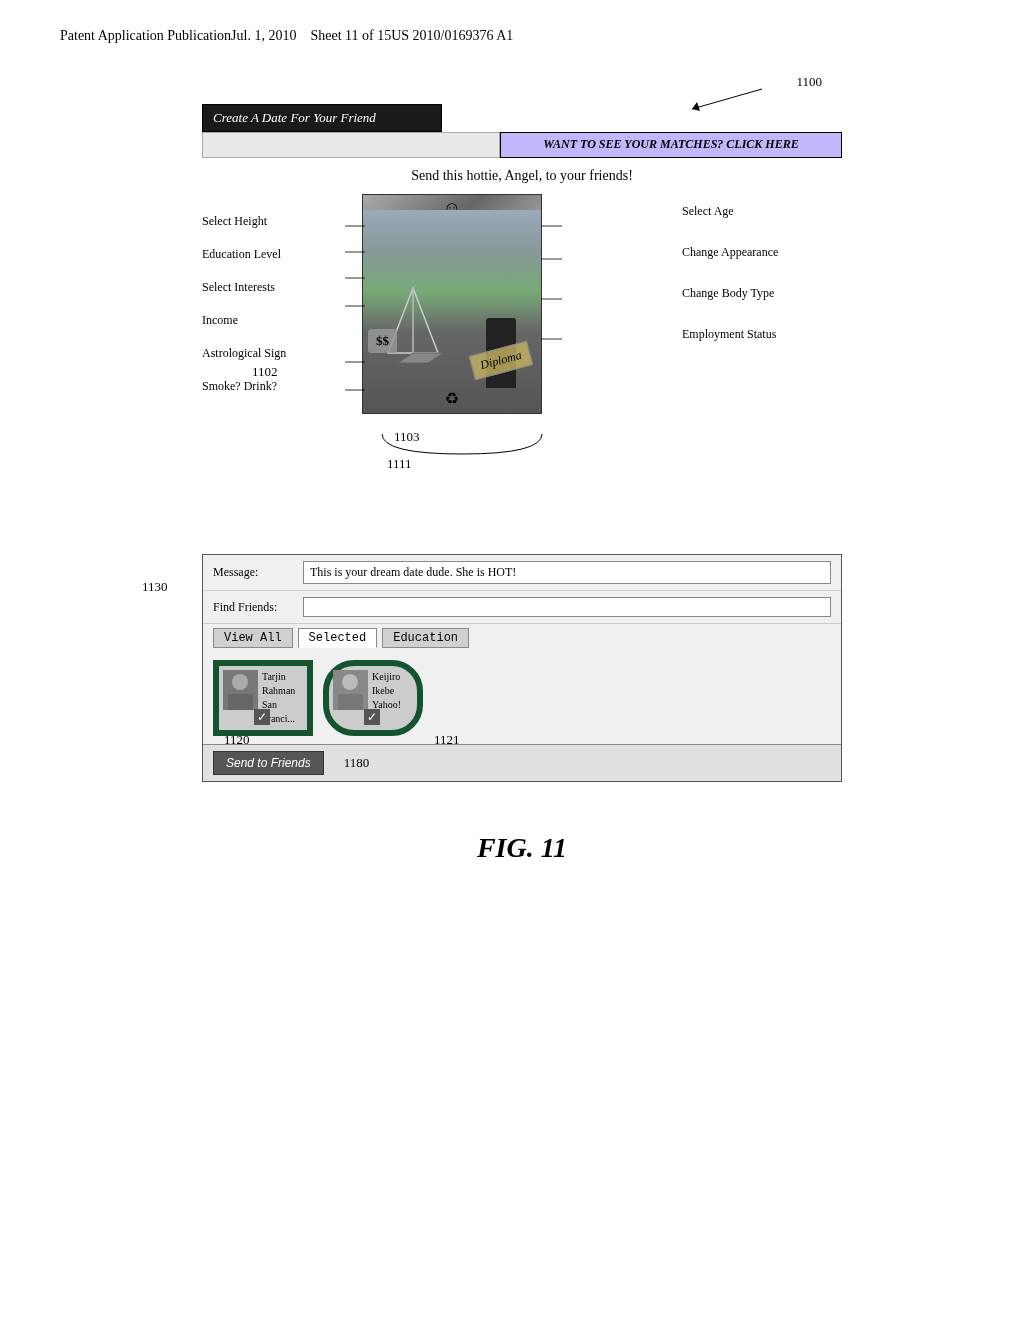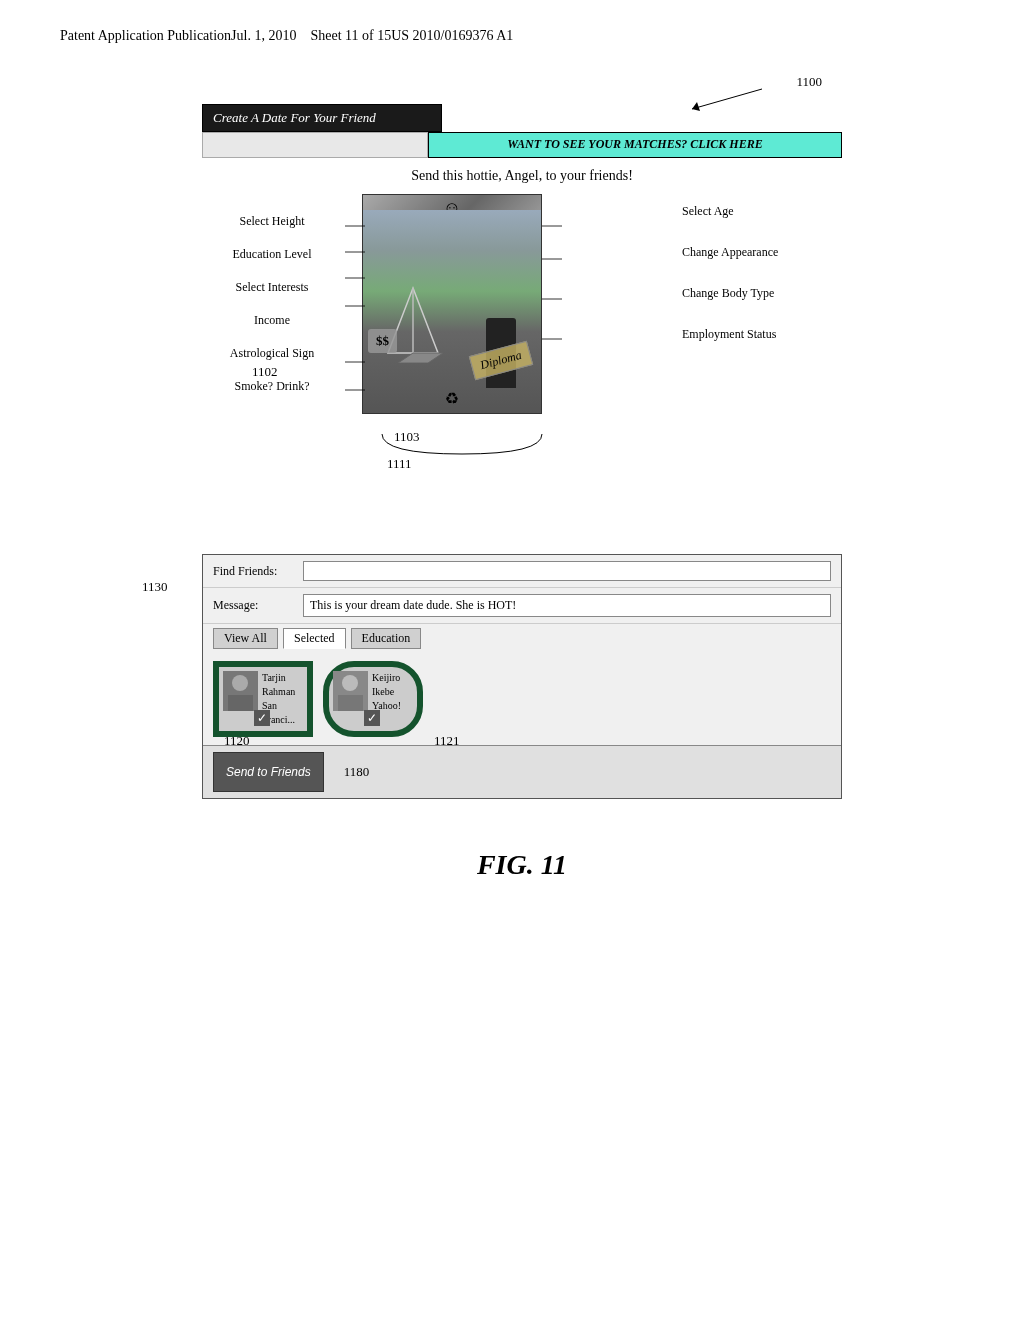--- a/index.html
+++ b/index.html
@@ -110,21 +110,21 @@
       position: absolute;
       left: 0;
       top: 20px;
       display: flex;
       flex-direction: column;
       gap: 18px;
     }
 
     .left-label {
       font-size: 12px;
-      text-align: center;
+      text-align: left;
       width: 140px;
     }
 
     
     .right-labels {
       position: absolute;
       right: 0;
       top: 20px;
       display: flex;
       flex-direction: column;
@@ -171,20 +171,21 @@
       padding: 4px 10px;
       gap: 5px;
     }
 
     .tab-btn {
       border: 1px solid #888;
       background: #d0d0d0;
       padding: 2px 10px;
       font-size: 12px;
       cursor: pointer;
+      font-family: Liberation Mono, monospace;
     }
 
     .tab-btn.active {
       background: #fff;
       border-bottom: 1px solid #fff;
     }
 
     .friends-grid {
       display: flex;
       gap: 10px;
@@ -250,21 +251,21 @@
       border-top: 1px solid #888;
       display: flex;
       align-items: center;
       gap: 10px;
     }
 
     .send-button {
       background: #555;
       color: #fff;
       border: 1px solid #333;
-      padding: 12px 12px;
+      padding: 4px 12px;
       font-size: 12px;
       cursor: pointer;
       font-style: italic;
     }
   </style>
 </head>
 <body>
 
 <div class="patent-header">
   <span>Patent Application Publication</span>
@@ -287,21 +288,21 @@
       </svg>
     </div>
 
     <div style="display:flex; flex-direction:column; margin-left:0;">
       <div style="display:flex; width:100%;flex-direction:column;">
         <div class="create-date-bar">Create A Date For Your Friend</div>
         <div style="flex:1; background:#1a1a1a; height:26px;"></div>
       </div>
       <div style="display:flex; width:100%;">
         <div style="flex:1; background:#e8e8e8; height:26px; border:1px solid #aaa;"></div>
-        <div style="background:#5eead4; border:1px solid #000; padding:4px 10px; font-style:italic; font-size:12px; font-weight:bold; width:414px; text-align:center;">WANT TO SEE YOUR MATCHES?  CLICK HERE</div>
+        <div style="background:#c4b5fd; border:1px solid #000; padding:4px 10px; font-style:italic; font-size:12px; font-weight:bold; width:342px; text-align:center;">WANT TO SEE YOUR MATCHES?  CLICK HERE</div>
       </div>
     </div>
 
     <div class="send-hottie-text" style="margin-top:10px;">Send this hottie, Angel, to your friends!</div>
 
     <div style="position:relative; width:640px; height:290px; margin-top:10px;">
 
       <div class="left-labels">
         <div class="left-label">Select Height</div>
         <div class="left-label">Education Level</div>
@@ -369,27 +370,27 @@
   </div>
 
   <div style="position:relative; width:640px; margin-top:40px;">
 
     <div style="position:absolute; left:-60px; top:55px; font-size:13px;">1130</div>
 
     <div class="bottom-section">
 
 
       <div class="form-row">
+        <div class="form-label">Message:</div>
+        <div class="form-input">This is your dream date dude. She is HOT!</div>
+      </div>
+
+      <div class="form-row">
         <div class="form-label">Find Friends:</div>
         <div class="form-input" style="height:20px;"></div>
-      </div>
-
-      <div class="form-row">
-        <div class="form-label">Message:</div>
-        <div class="form-input">This is your dream date dude. She is HOT!</div>
       </div>
 
       <div class="tabs-row">
         <div class="tab-btn">View All</div>
         <div class="tab-btn active">Selected</div>
         <div class="tab-btn">Education</div>
       </div>
 
       <div class="friends-grid" style="position:relative;">
 

